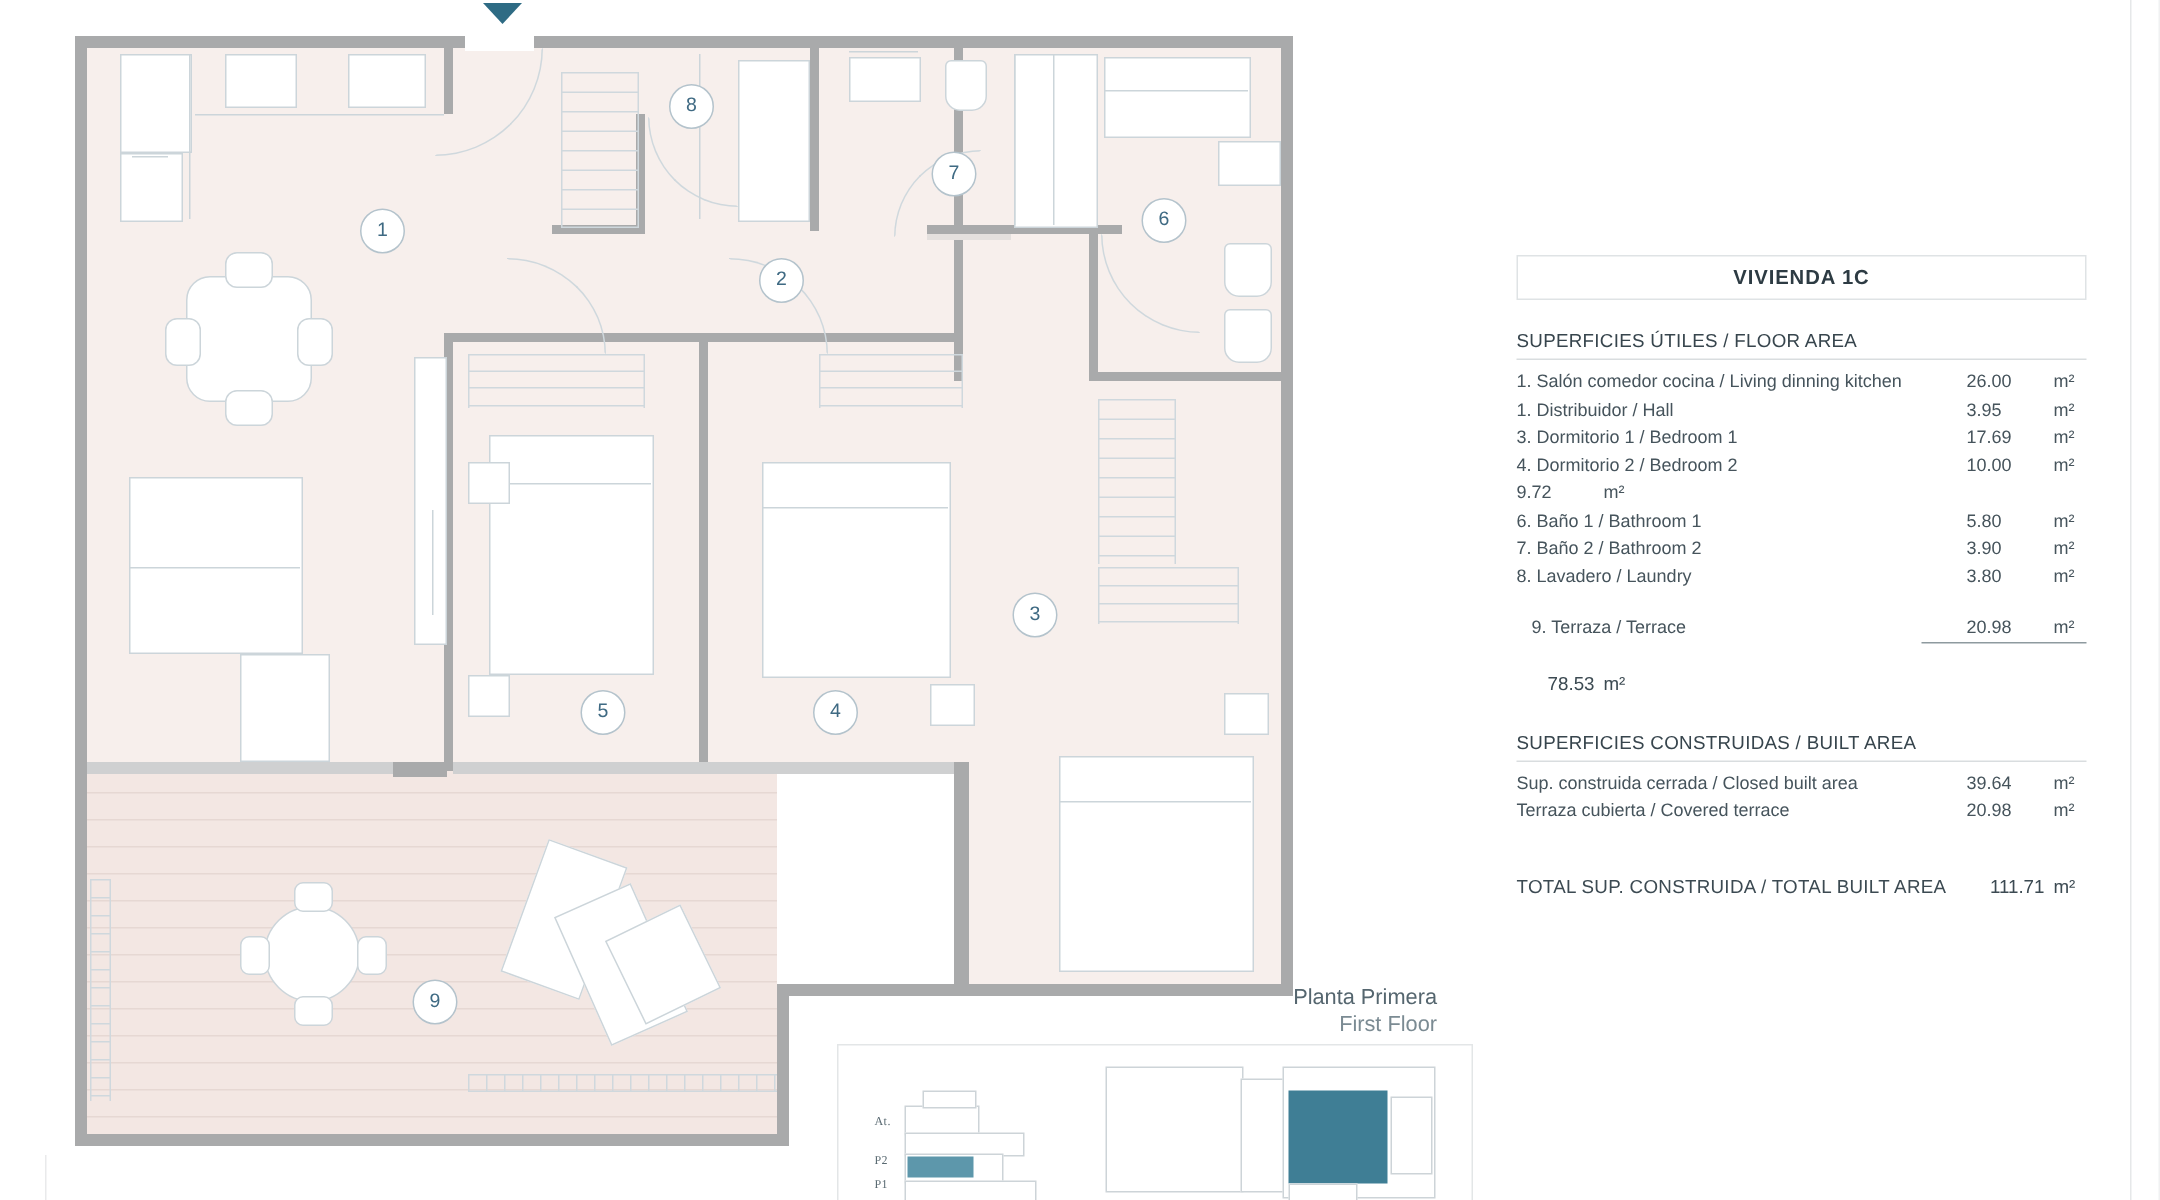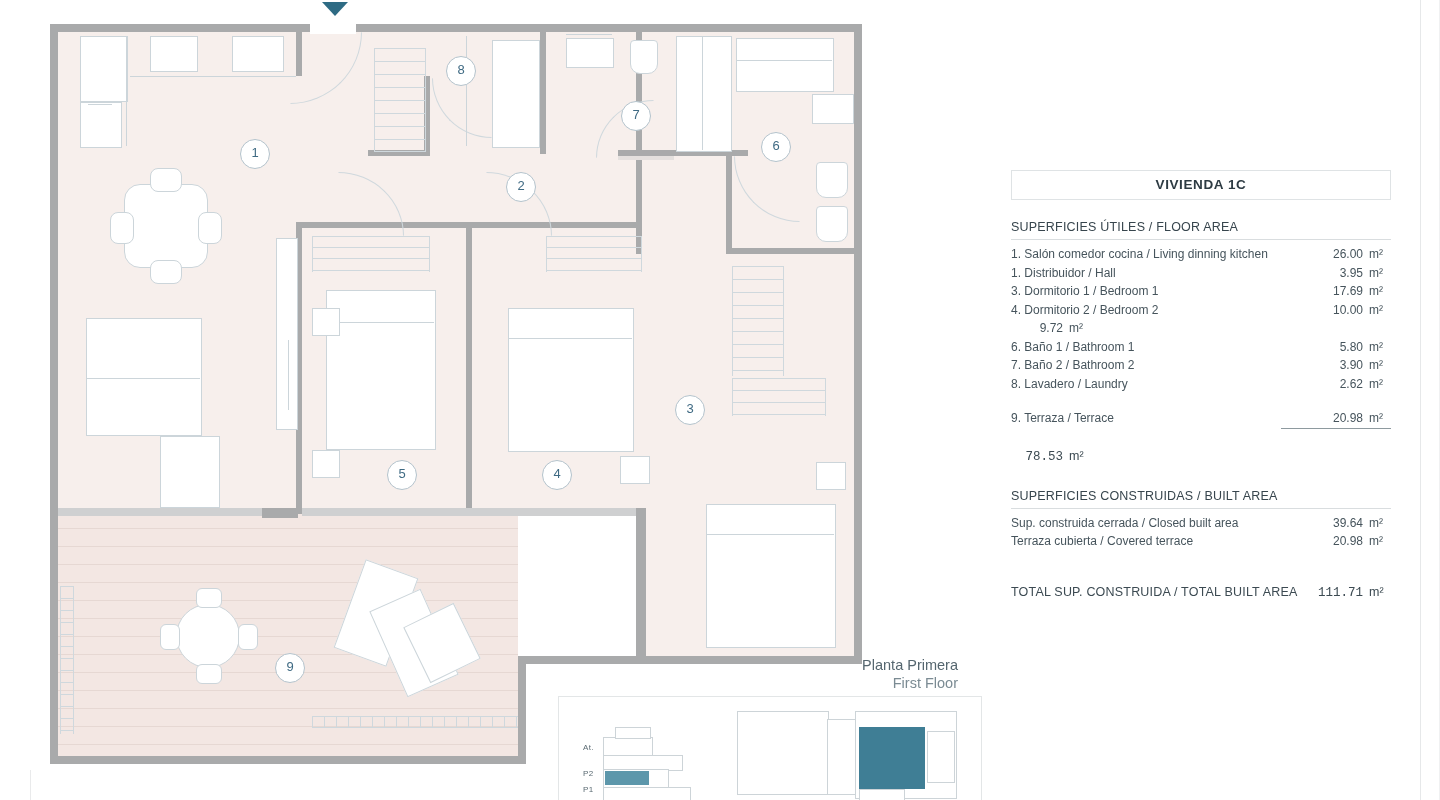--- a/index.html
+++ b/index.html
@@ -99,20 +99,21 @@
     overflow: hidden;
   }
   .kp-box { position: absolute; border: 1px solid #cdd4d8; background: #ffffff; }
   .kp-fill { position: absolute; background: #5d97ab; }
   .kp-fill-d { position: absolute; background: #3f7e95; }
   .kp-lbl {
     position: absolute;
     font-size: 8px;
     color: #5a6a72;
     letter-spacing: .3px;
+    font-family: Liberation Serif, serif;
   }
 
   
   #panel {
     position: absolute;
     left: 1011px; top: 170px;
     width: 380px;
   }
   #title-box {
     border: 1px solid #dfe3e5;
@@ -138,36 +139,36 @@
   .row {
     display: flex;
     align-items: baseline;
     font-size: 12px;
     line-height: 18.5px;
     color: #46545c;
   }
   .row .lbl { flex: 1 1 auto; }
   .row .val {
     width: 52px;
-    text-align: right;
+    text-align: left;
     padding-right: 6px;
     white-space: nowrap;
   }
   .row .unit { width: 22px; text-align: left; color: #46545c; }
-  .row.gap { margin-top: 16px; }
+  .row.gap { margin-top: 16px; margin-left: 10px; }
   .total {
     display: flex;
     align-items: baseline;
     font-size: 12.5px;
     line-height: 20px;
     margin-top: 8px;
     padding-top: 9px;
   }
   .total .lbl { flex: 1 1 auto; letter-spacing: .2px; }
-  .total .val { width: 52px; text-align: right; padding-right: 6px; font-family: Liberation Mono, monospace; }
+  .total .val { width: 52px; text-align: right; padding-right: 6px; }
   .total .unit { width: 22px; text-align: left; }
   .rule-short {
     height: 1px; background: #8e9a9f;
     width: 110px;
     margin-left: auto;
   }
   .sec2 { margin-top: 22px; }
   .sec2 .sec-head { border-bottom: 1px solid #d9dddf; }
 
   
@@ -457,21 +458,21 @@
         <div class="val">5.80</div>
         <div class="unit">m²</div>
       </div>
       <div class="row">
         <div class="lbl">7. Baño 2 / Bathroom 2</div>
         <div class="val">3.90</div>
         <div class="unit">m²</div>
       </div>
       <div class="row">
         <div class="lbl">8. Lavadero / Laundry</div>
-        <div class="val">2.62</div>
+        <div class="val">3.80</div>
         <div class="unit">m²</div>
       </div>
       <div class="row gap">
         <div class="lbl">9. Terraza / Terrace</div>
         <div class="val">20.98</div>
         <div class="unit">m²</div>
       </div>
     </div>
     <div class="rule-short"></div>
     <div class="total">

